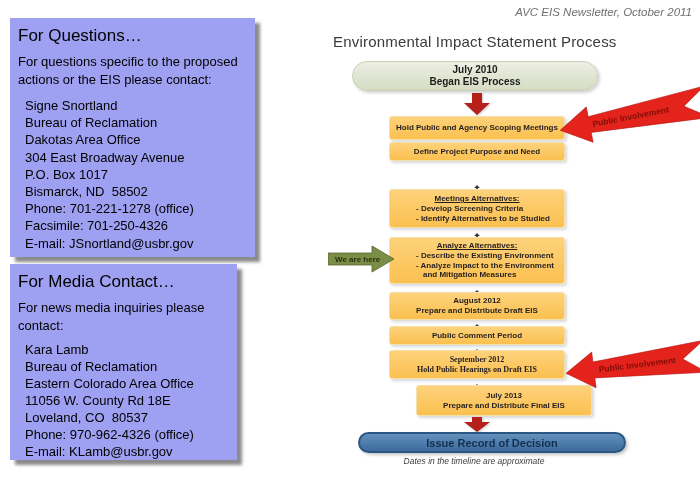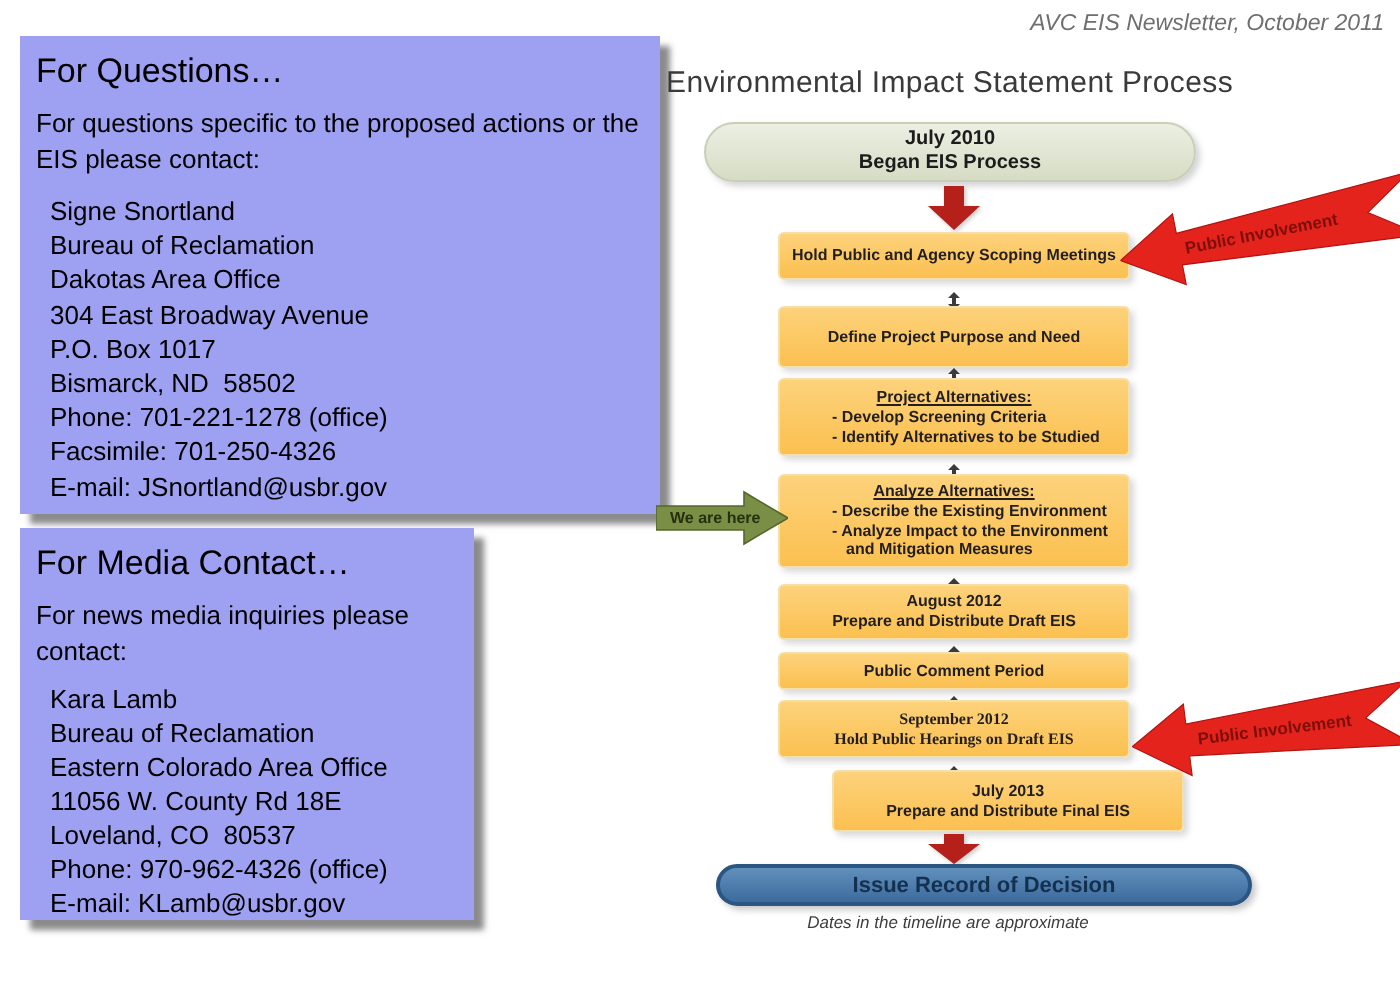--- a/index.html
+++ b/index.html
@@ -16,21 +16,21 @@
   .flow-title {
     position:absolute; left:333px; top:33px; font-size:15px; color:#3a3a3a;
     letter-spacing:.2px;
   }
   
   .contact-box {
     position:absolute; left:10px; background:#9EA0F2;
     box-shadow:5px 5px 3px rgba(110,110,110,.8);
     padding:8px 10px 0 8px;
   }
-  #box-questions { top:18px;  width:320px; height:239px; }
+  #box-questions { top:18px;  width:245px; height:239px; }
   #box-media     { top:264px; width:227px; height:196px; }
   .contact-title { font-size:17px; line-height:19px; color:#000; }
   #box-questions .contact-title { margin-bottom:8px; }
   #box-media     .contact-title { margin-bottom:8px; }
   .contact-intro { font-size:13px; line-height:18px; }
   #box-questions .contact-intro { margin-bottom:8px; }
   #box-media     .contact-intro { margin-bottom:6px; }
   .contact-lines { margin-left:7px; }
   .contact-line  { font-size:13px; line-height:17.2px; white-space:pre-wrap; }
   #box-media .contact-line { line-height:17px; }
@@ -53,21 +53,21 @@
     box-shadow:2px 2px 3px rgba(130,130,130,.3);
     display:flex; flex-direction:column; justify-content:center;
     text-align:center; color:#231f20;
   }
   .step div { font-size:8px; font-weight:bold; line-height:10px; }
   .step .heading { text-decoration:underline; }
   .step .bullets { text-align:left; padding-left:26px; }
   .step .bullets div { line-height:9.5px; }
   .step .bullets .cont { padding-left:7px; }
   #step1 { top:116px; height:24px; }
-  #step2 { top:153px; height:31px; }
+  #step2 { top:142px; height:19px; }
   #step3 { top:189px; height:39px; }
   #step4 { top:237px; height:47px; }
   #step5 { top:292px; height:28px; }
   #step6 { top:326px; height:19px; }
   #step7 { top:350px; height:29px;font-family:Liberation Serif, serif; }
   #step8 { top:385px; height:31px;margin-left:27px; }
   .conn { position:absolute; left:473px; width:8px; height:9px; }
   .pill-end {
     position:absolute; left:358px; top:432px; width:268px; height:21px;
     border-radius:11px; border:2px solid #2b5681;
@@ -162,21 +162,21 @@
     <div>Define Project Purpose and Need</div>
   </div>
 
   <div class="conn" style="top:180px">
     <svg width="8" height="9" viewBox="0 0 8 9">
         <path d="M4,0 L7,3 L5,3 L5,6 L7,6 L4,9 L1,6 L3,6 L3,3 L1,3 Z" fill="#3a3a3a"></path>
       </svg>
   </div>
 
   <div class="step" id="step3">
-    <div class="heading">Project Alternatives:</div>
+    <div class="heading">Meetings Alternatives:</div>
     <div class="bullets">
       <div>- Develop Screening Criteria</div>
       <div>- Identify Alternatives to be Studied</div>
     </div>
   </div>
 
   <div class="conn" style="top:228px">
     <svg width="8" height="9" viewBox="0 0 8 9">
         <path d="M4,0 L7,3 L5,3 L5,6 L7,6 L4,9 L1,6 L3,6 L3,3 L1,3 Z" fill="#3a3a3a"></path>
       </svg>

